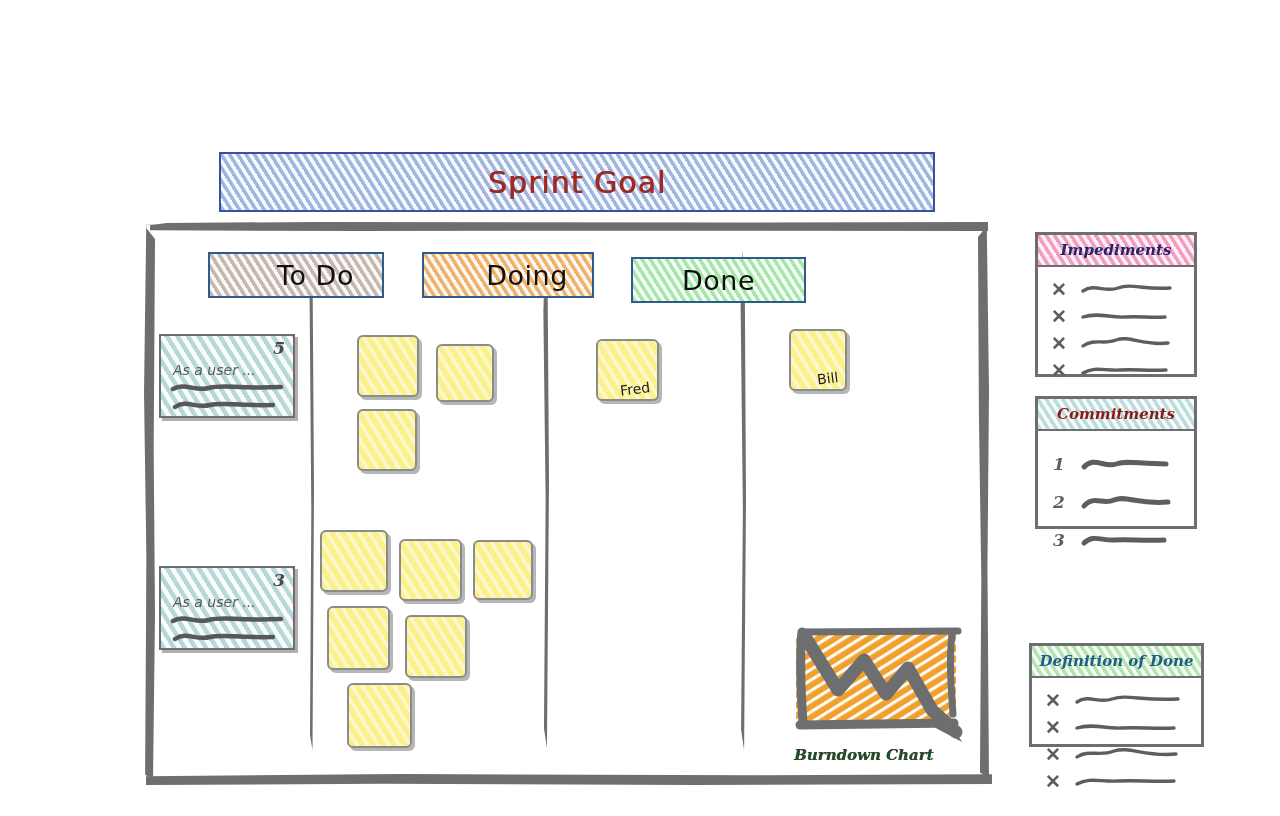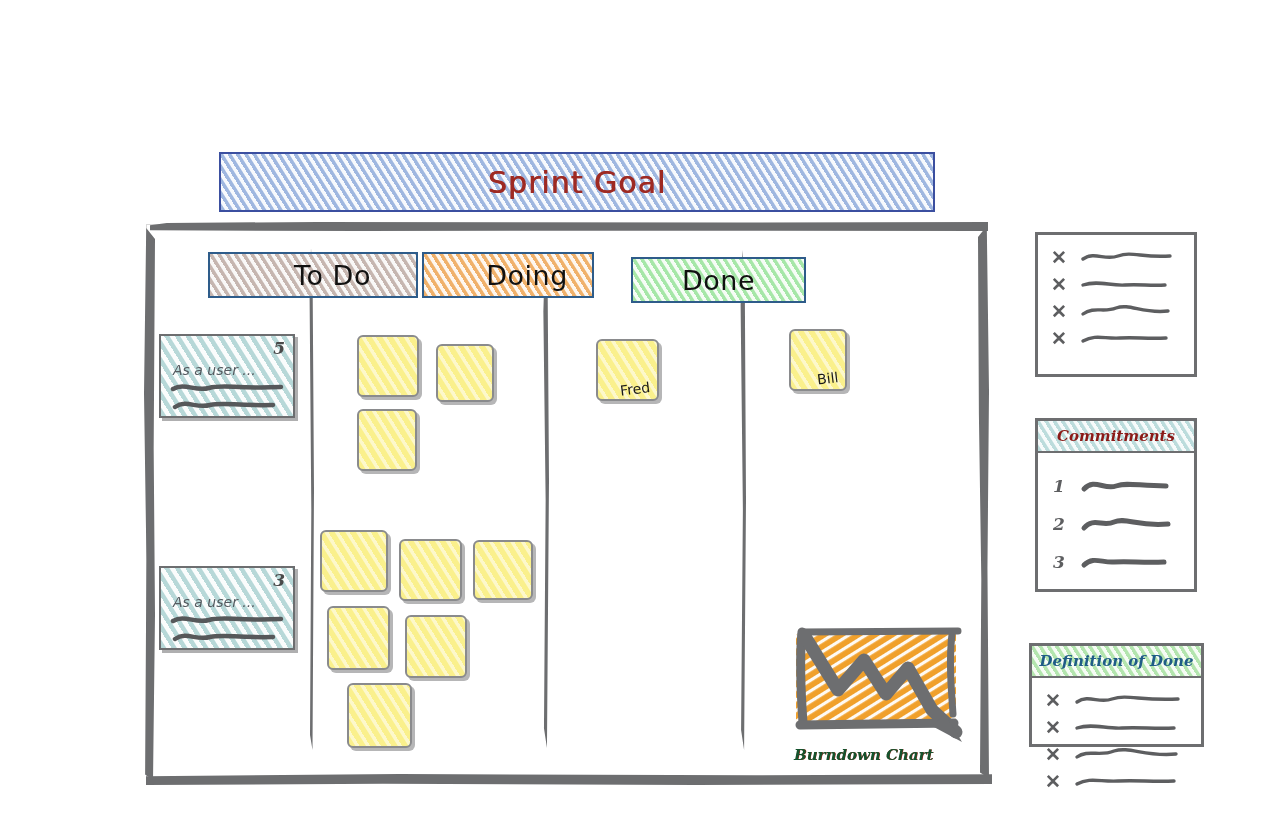--- a/index.html
+++ b/index.html
@@ -95,21 +95,21 @@
       rgba(255,255,255,0) 0px,rgba(255,255,255,0) 3px,
       rgba(255,255,255,.9) 4px,rgba(255,255,255,.9) 7px);
     padding-left:38px;
   }
   .hatch-done{
     background-color:#A6E7A8;
     background-image:repeating-linear-gradient(58deg,
       rgba(255,255,255,0) 0px,rgba(255,255,255,0) 3px,
       rgba(255,255,255,.9) 4px,rgba(255,255,255,.9) 7px);
   }
-  #head-todo {left:208px;top:252px;width:210px;padding-left:39px;}
+  #head-todo {left:208px;top:252px;width:176px;padding-left:39px;}
   #head-doing{left:422px;top:252px;width:172px;}
   #head-done {left:631px;top:257px;width:175px;}
 
   
   .story-card{
     position:absolute;width:136px;height:84px;
     border:2px solid #6d6e70;
     box-sizing:border-box;
     background-color:#B7D8D8;
     background-image:repeating-linear-gradient(58deg,
@@ -200,21 +200,21 @@
   }
   .panel-rows{padding:8px 0 8px 0;}
   .prow{height:27px;display:flex;align-items:center;}
   .prow .mark{
     width:42px;text-align:center;
     font-family:"DejaVu Serif", serif;
     font-size:19px;font-weight:bold;color:#5d5e60;
   }
   .prow .mark.num{font-style:italic;font-size:17px;}
   #panel-impediments{left:1035px;top:232px;height:145px;}
-  #panel-commitments{left:1035px;top:418px;height:174px;}
+  #panel-commitments{left:1035px;top:396px;height:133px;}
   #panel-dod{left:1029px;top:643px;height:104px;}
   #panel-dod{width:175px;}
 </style>
 </head>
 <body>
 
 <div class="stage">
 
 
   <div id="sprint-goal">
@@ -287,20 +287,23 @@
 
         <path d="M22 13 L56 68 L82 38 L104 72 L126 46 L150 88 L174 110" stroke="#6d6e70" stroke-width="13" fill="none" stroke-linejoin="round" stroke-linecap="round"></path>
 
         <path d="M150 104 L180 120 L163 92" fill="#6d6e70"></path>
       </svg>
       <div class="bd-label">Burndown Chart</div>
     </div>
   </div>
 
   <div class="panel" id="panel-impediments">
+    <div class="panel-head hatch-pink">
+      <span style="color:#23256B">Impediments</span>
+    </div>
     <div class="panel-rows">
       <div class="prow">
         <span class="mark">✕</span>
         <svg width="95" height="16" viewBox="0 0 95 16">
             <path d="M3 10 C15 2,25 12,38 7 C52 2,62 9,90 7" stroke="#5d5e60" stroke-width="3.4" fill="none" stroke-linecap="round"></path>
           </svg>
       </div>
       <div class="prow">
         <span class="mark">✕</span>
         <svg width="95" height="16" viewBox="0 0 95 16">

